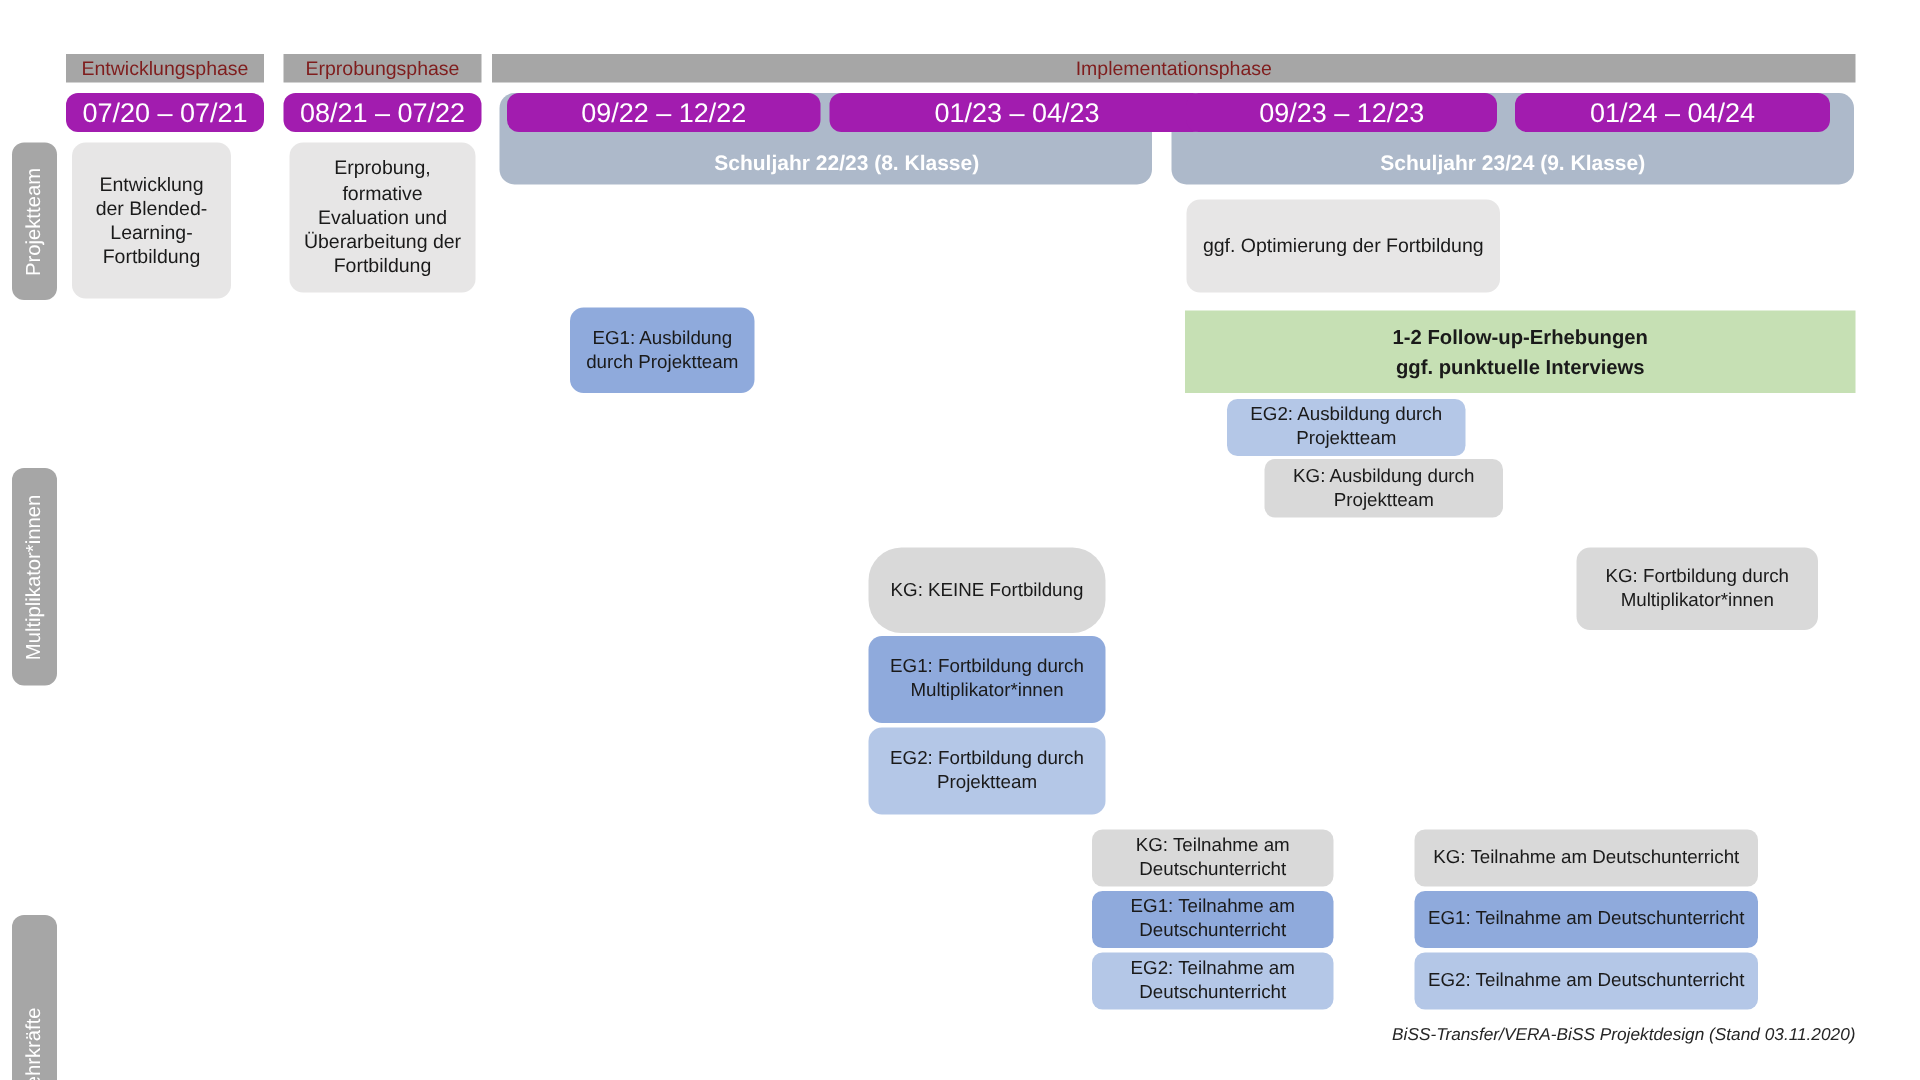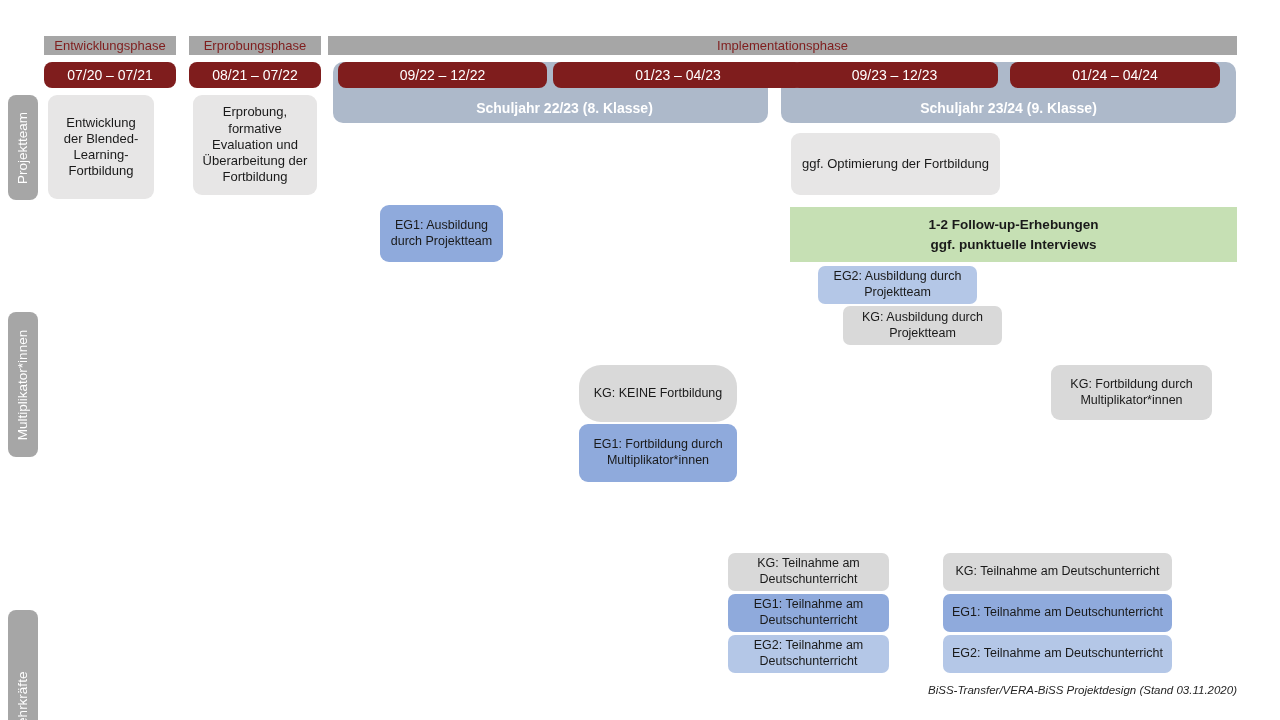--- a/index.html
+++ b/index.html
@@ -8,21 +8,21 @@
     font-family:"Liberation Sans",sans-serif;color:#1a1a1a;
   }
   .abs{position:absolute;box-sizing:border-box;}
 
   
   .phase{background:#a6a6a6;color:#7f1d1d;font-size:13px;display:flex;align-items:center;justify-content:center;}
 
   
   .sj{background:#adb9ca;border-radius:10px;color:#ffffff;font-weight:bold;font-size:14px;
       display:flex;align-items:flex-end;justify-content:center;padding-bottom:7px;}
-  .pill{background:#7f1d1d;border-radius:8px;color:#ffffff;font-size:14px;
+  .pill{background:#a21caf;border-radius:8px;color:#ffffff;font-size:18px;
       display:flex;align-items:center;justify-content:center;}
 
   
   .box{border-radius:9px;font-size:12.5px;line-height:1.25;text-align:center;
       display:flex;align-items:center;justify-content:center;padding:3px 8px;}
   .pt-box{background:#e7e6e6;font-size:13px;}
   .kg{background:#d9d9d9;}
   .eg1{background:#8faadc;}
   .eg2{background:#b4c7e7;}
 
@@ -87,20 +87,21 @@
   <div class="abs green greenbar" style="left:790px;top:207px;width:447px;height:55px;">
     <span>1-2 Follow-up-Erhebungen</span>
     <span>ggf. punktuelle Interviews</span>
   </div>
 
   <div class="abs box eg2" style="left:818px;top:266px;width:159px;height:38px;border-radius:7px;">EG2: Ausbildung durch Projektteam</div>
   <div class="abs box kg" style="left:843px;top:306px;width:159px;height:39px;border-radius:7px;">KG: Ausbildung durch Projektteam</div>
 
   <div class="abs box kg" style="left:579px;top:365px;width:158px;height:57px;border-radius:22px;">KG: KEINE Fortbildung</div>
   <div class="abs box eg1" style="left:579px;top:424px;width:158px;height:58px;">EG1: Fortbildung durch Multiplikator*innen</div>
+  <div class="abs box eg2" style="left:579px;top:485px;width:158px;height:58px;">EG2: Fortbildung durch Projektteam</div>
 
   <div class="abs box kg" style="left:1051px;top:365px;width:161px;height:55px;">KG: Fortbildung durch Multiplikator*innen</div>
 
   <div class="abs box kg" style="left:728px;top:553px;width:161px;height:38px;border-radius:7px;">KG: Teilnahme am Deutschunterricht</div>
   <div class="abs box eg1" style="left:728px;top:594px;width:161px;height:38px;border-radius:7px;">EG1: Teilnahme am Deutschunterricht</div>
   <div class="abs box eg2" style="left:728px;top:635px;width:161px;height:38px;border-radius:7px;">EG2: Teilnahme am Deutschunterricht</div>
 
   <div class="abs box kg" style="left:943px;top:553px;width:229px;height:38px;border-radius:7px;">KG: Teilnahme am Deutschunterricht</div>
   <div class="abs box eg1" style="left:943px;top:594px;width:229px;height:38px;border-radius:7px;">EG1: Teilnahme am Deutschunterricht</div>
   <div class="abs box eg2" style="left:943px;top:635px;width:229px;height:38px;border-radius:7px;">EG2: Teilnahme am Deutschunterricht</div>

